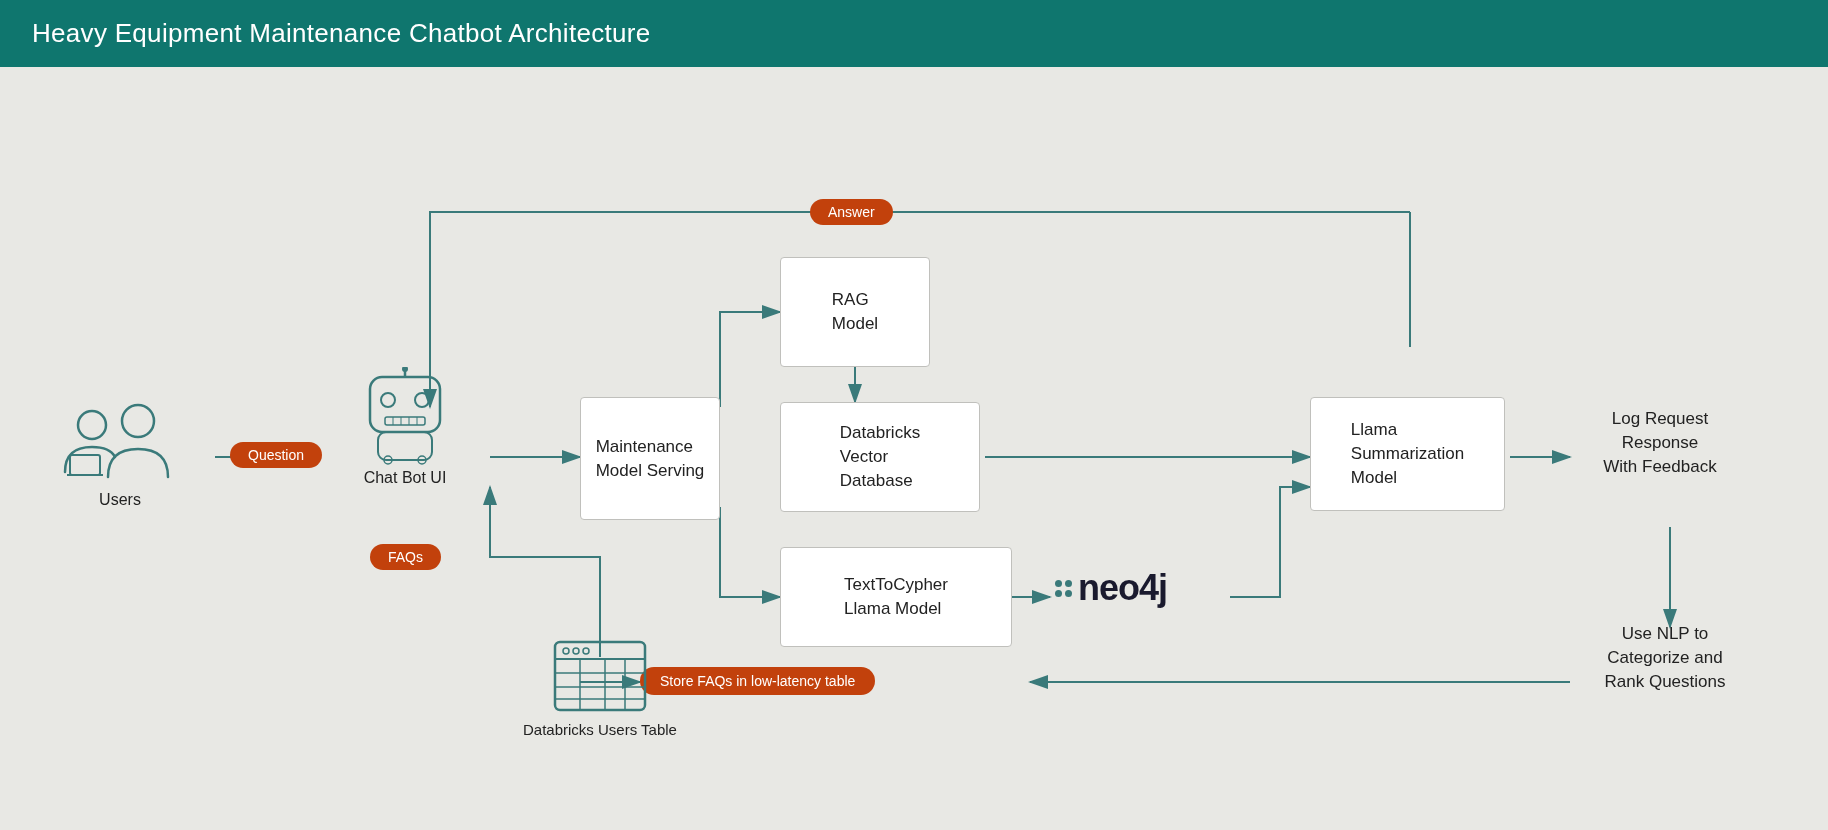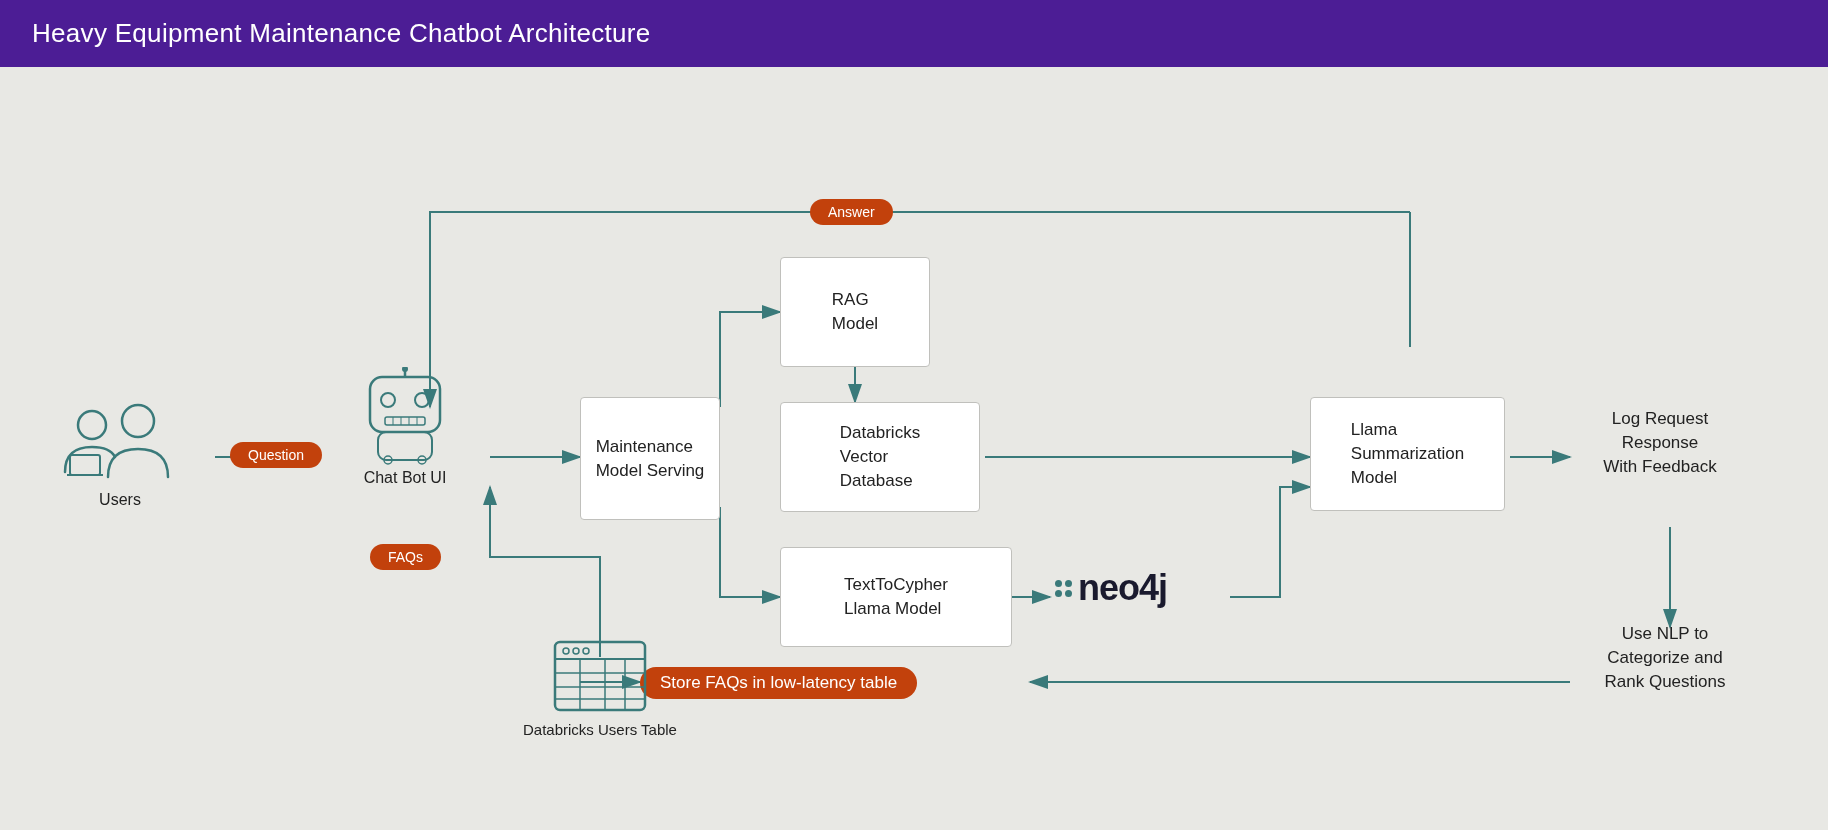--- a/index.html
+++ b/index.html
@@ -1,19 +1,19 @@
 <!DOCTYPE html>
 <html><head>
   <meta charset="utf-8">
   <style>
     * { box-sizing: border-box; margin: 0; padding: 0; }
     body { font-family: 'Segoe UI', Arial, sans-serif; background: #e8e8e4; width: 1828px; min-height: 830px; }
 
     .header {
-      background: #4c1d95;
+      background: #0f766e;
       color: white;
       padding: 18px 32px;
       font-size: 26px;
       font-weight: 400;
       letter-spacing: 0.3px;
     }
 
     .canvas {
       position: relative;
       width: 1828px;
@@ -242,21 +242,21 @@
   <div class="label" style="left:1560px; top:555px; width:210px;">
     <span style="white-space:pre-line;font-size:17px;">Use NLP to
 Categorize and
 Rank Questions</span>
   </div>
 
   <div class="pill" style="left:810px; top:132px;">Answer</div>
 
   <div class="pill" style="left:370px; top:477px;">FAQs</div>
 
-  <div class="pill" style="left:640px; top:600px; padding: 6px 20px; font-size:17px;">Store FAQs in low-latency table</div>
+  <div class="pill" style="left:640px; top:600px; padding: 6px 20px; font-size:14px;">Store FAQs in low-latency table</div>
 
   <div style="position:absolute; left:510px; top:570px; text-align:center; width:180px;">
     <svg width="100" height="80" viewBox="0 0 100 80" xmlns="http://www.w3.org/2000/svg" style="display:block;margin:0 auto;">
 
       <rect x="5" y="5" width="90" height="68" rx="5" fill="none" stroke="#3a7a7a" stroke-width="2.5"></rect>
 
       <line x1="5" y1="22" x2="95" y2="22" stroke="#3a7a7a" stroke-width="2"></line>
 
       <circle cx="16" cy="14" r="3" fill="none" stroke="#3a7a7a" stroke-width="1.5"></circle>
       <circle cx="26" cy="14" r="3" fill="none" stroke="#3a7a7a" stroke-width="1.5"></circle>

